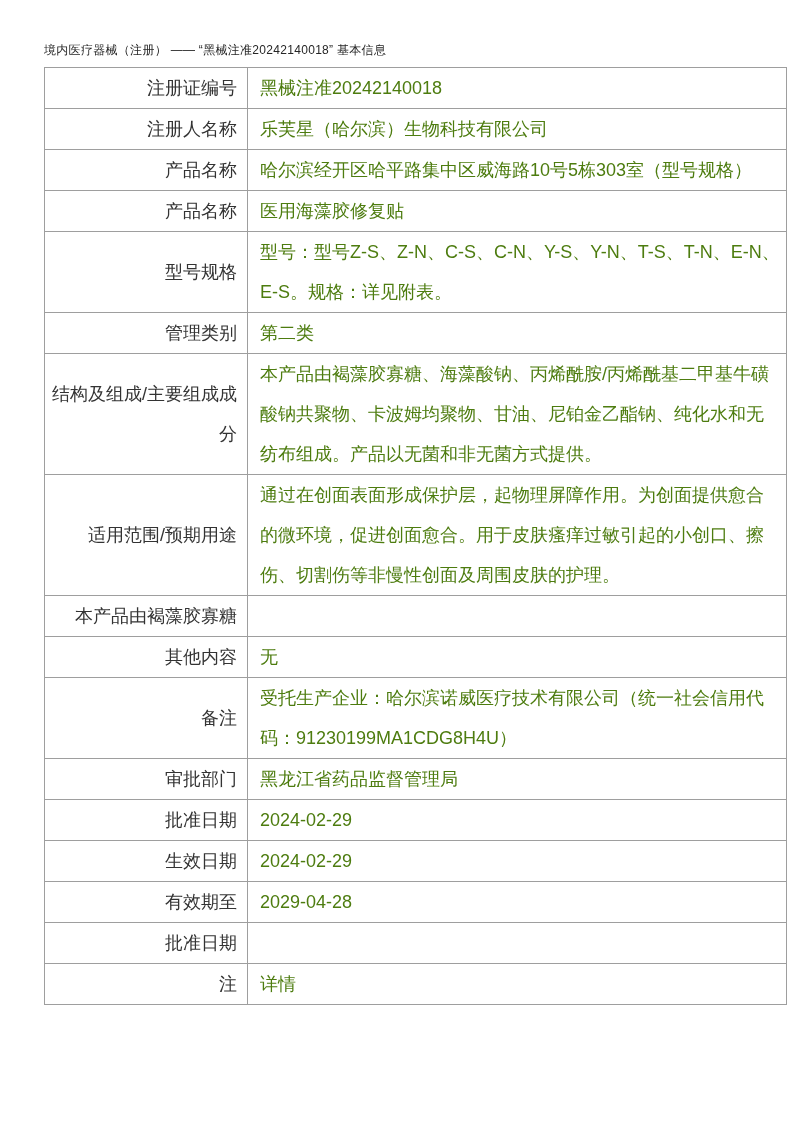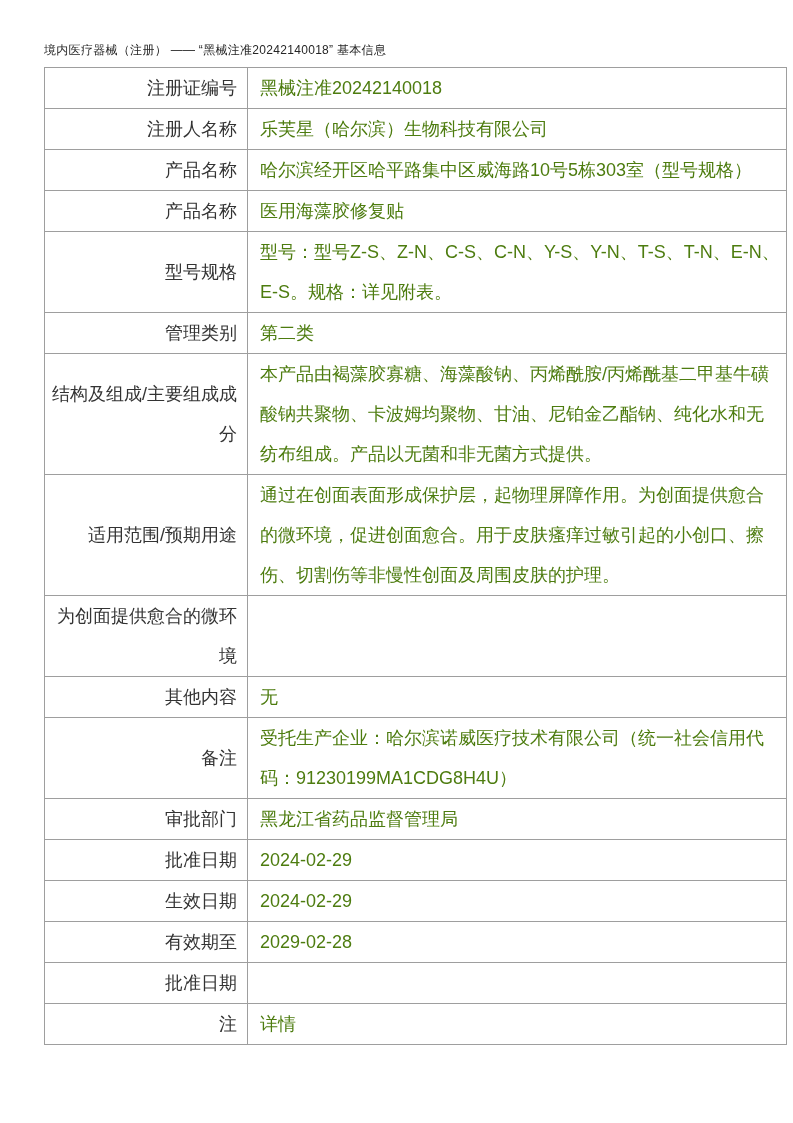--- a/index.html
+++ b/index.html
@@ -103,21 +103,21 @@
     <div class="td label">结构及组成/主要组成成分</div>
     <div class="td value">本产品由褐藻胶寡糖、海藻酸钠、丙烯酰胺/丙烯酰基二甲基牛磺酸钠共聚物、卡波姆均聚物、甘油、尼铂金乙酯钠、纯化水和无纺布组成。产品以无菌和非无菌方式提供。</div>
   </div>
 
   <div class="tr">
     <div class="td label">适用范围/预期用途</div>
     <div class="td value">通过在创面表面形成保护层，起物理屏障作用。为创面提供愈合的微环境，促进创面愈合。用于皮肤瘙痒过敏引起的小创口、擦伤、切割伤等非慢性创面及周围皮肤的护理。</div>
   </div>
 
   <div class="tr">
-    <div class="td label">为创面提供愈合的微环境</div>
+    <div class="td label">本产品由褐藻胶寡糖</div>
     <div class="td value"></div>
   </div>
 
 
   <div class="tr">
     <div class="td label">其他内容</div>
     <div class="td value">无</div>
   </div>
 
   <div class="tr">
@@ -135,21 +135,21 @@
     <div class="td value">2024-02-29</div>
   </div>
 
   <div class="tr">
     <div class="td label">生效日期</div>
     <div class="td value">2024-02-29</div>
   </div>
 
   <div class="tr">
     <div class="td label">有效期至</div>
-    <div class="td value">2029-02-28</div>
+    <div class="td value">2029-04-28</div>
   </div>
 
   <div class="tr">
     <div class="td label">批准日期</div>
     <div class="td value"></div>
   </div>
 
   <div class="tr">
     <div class="td label">注</div>
     <div class="td value">详情</div>

